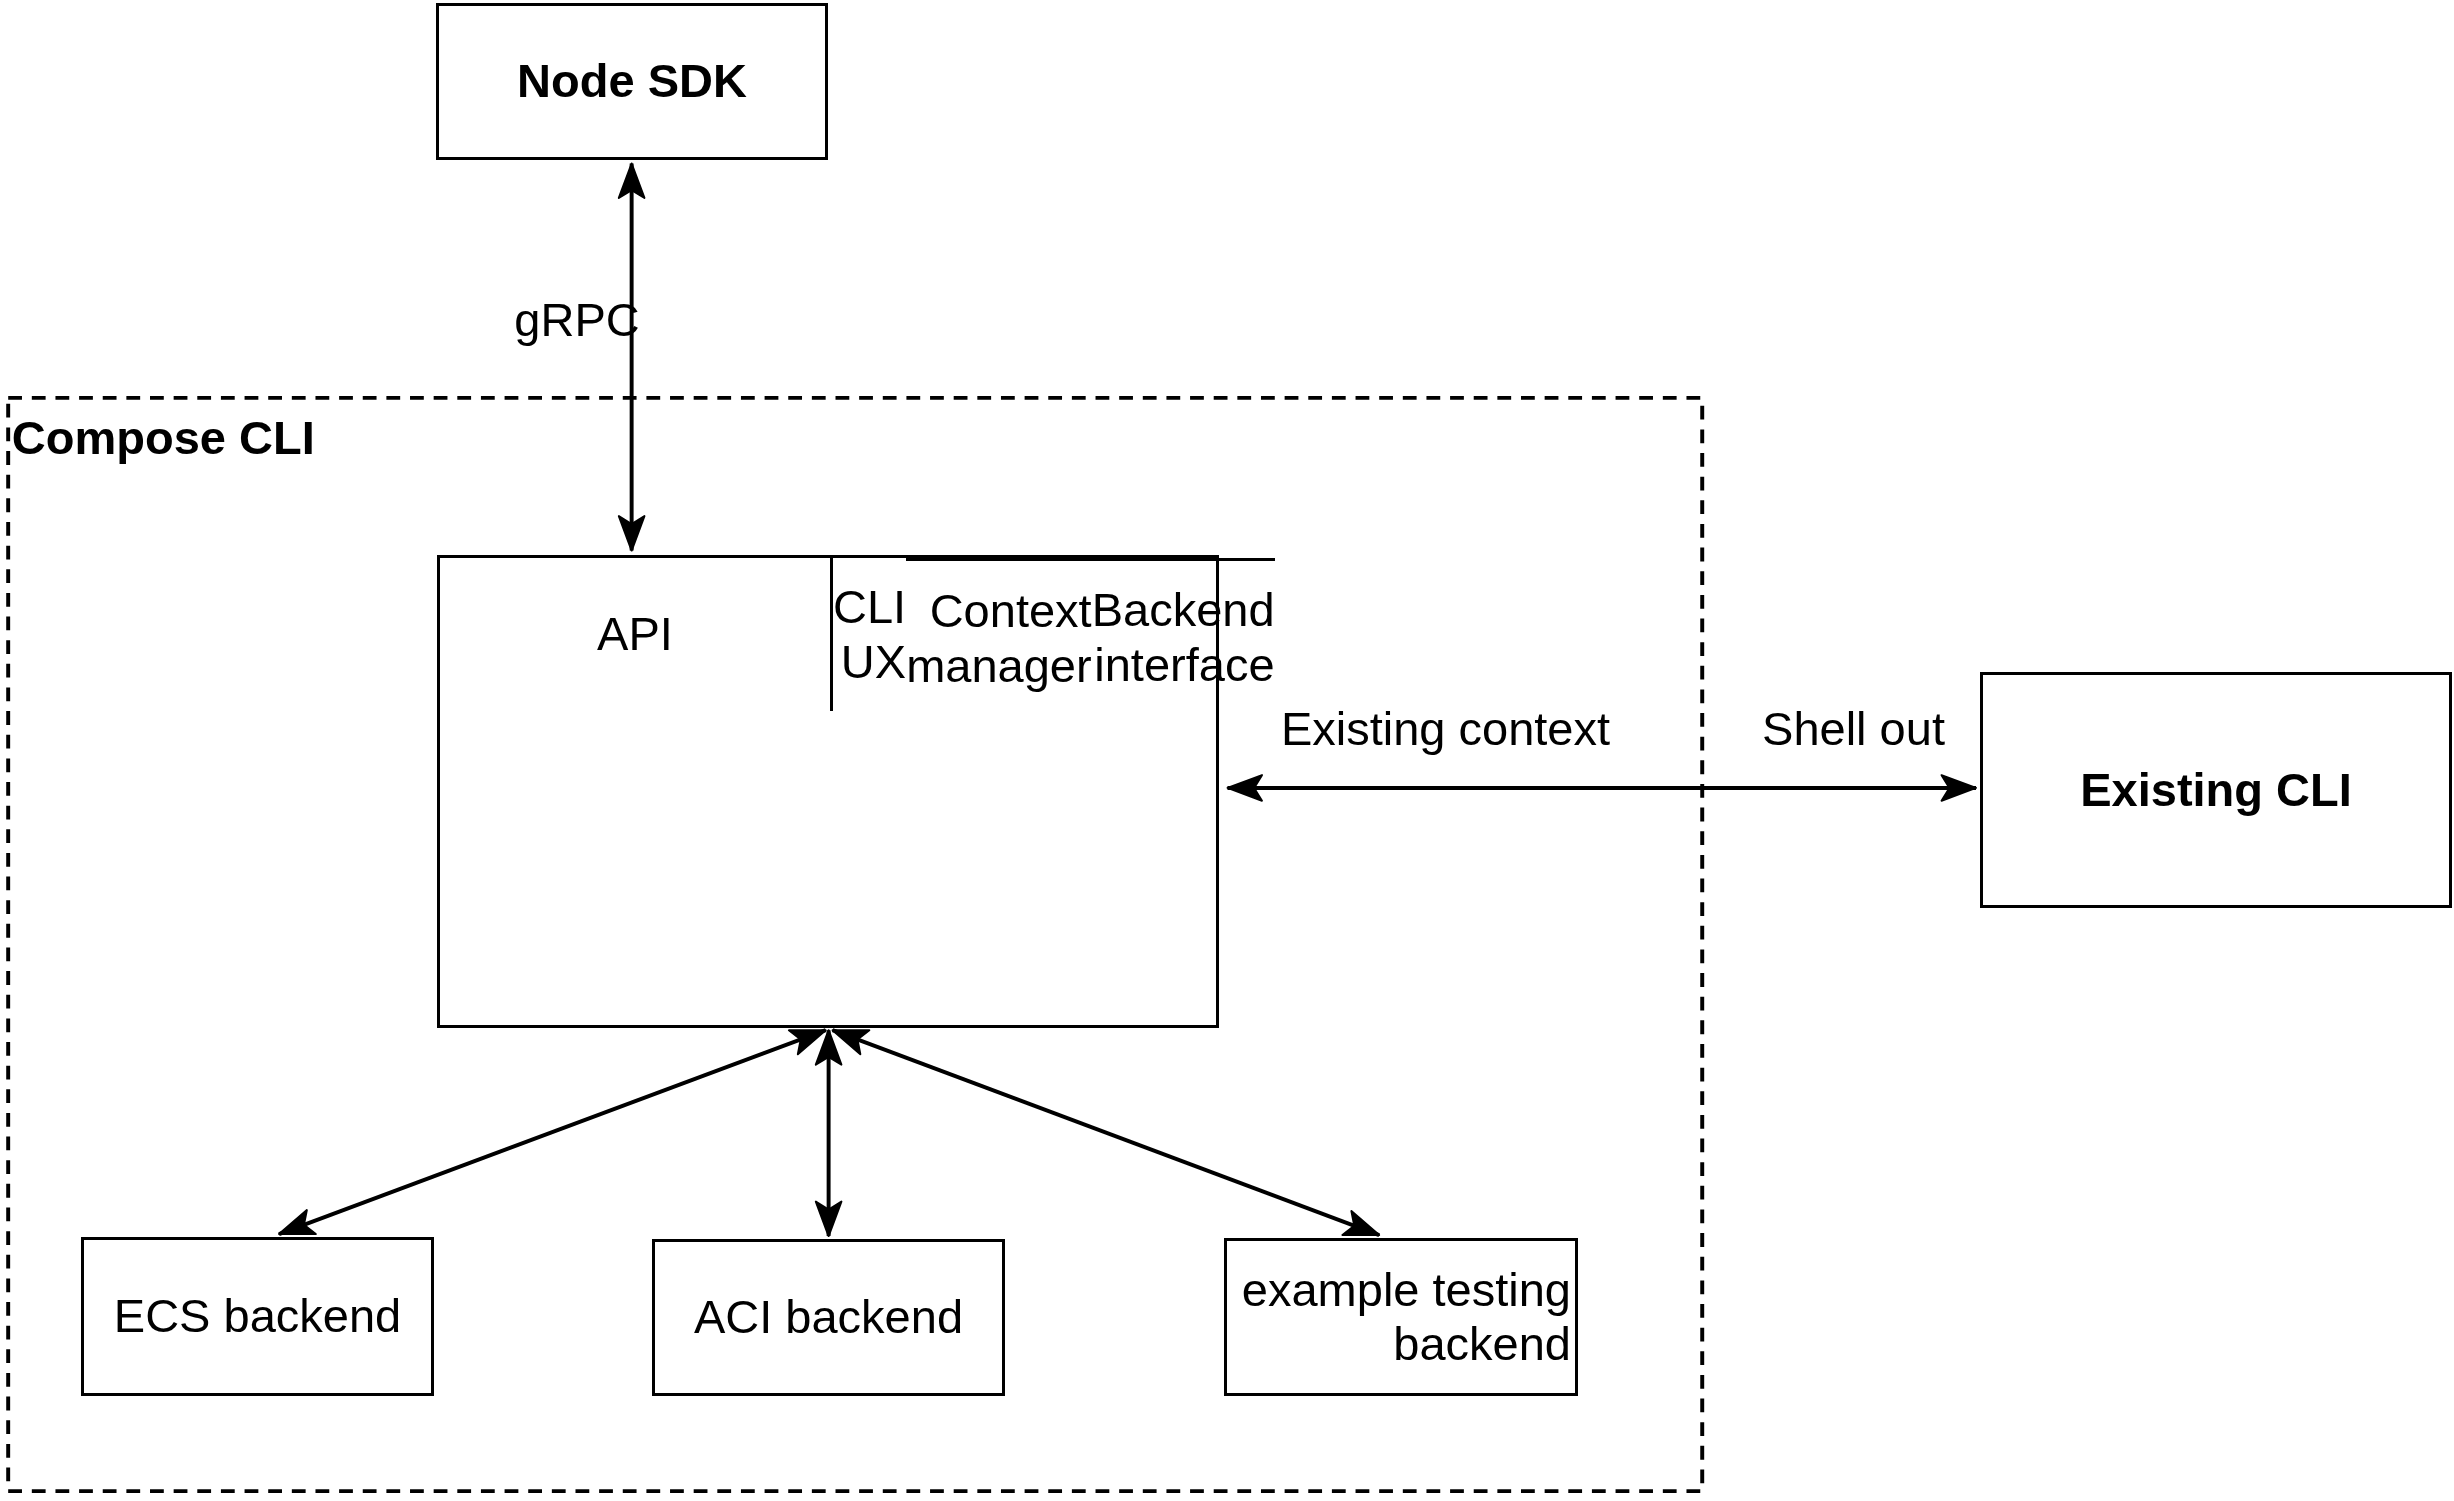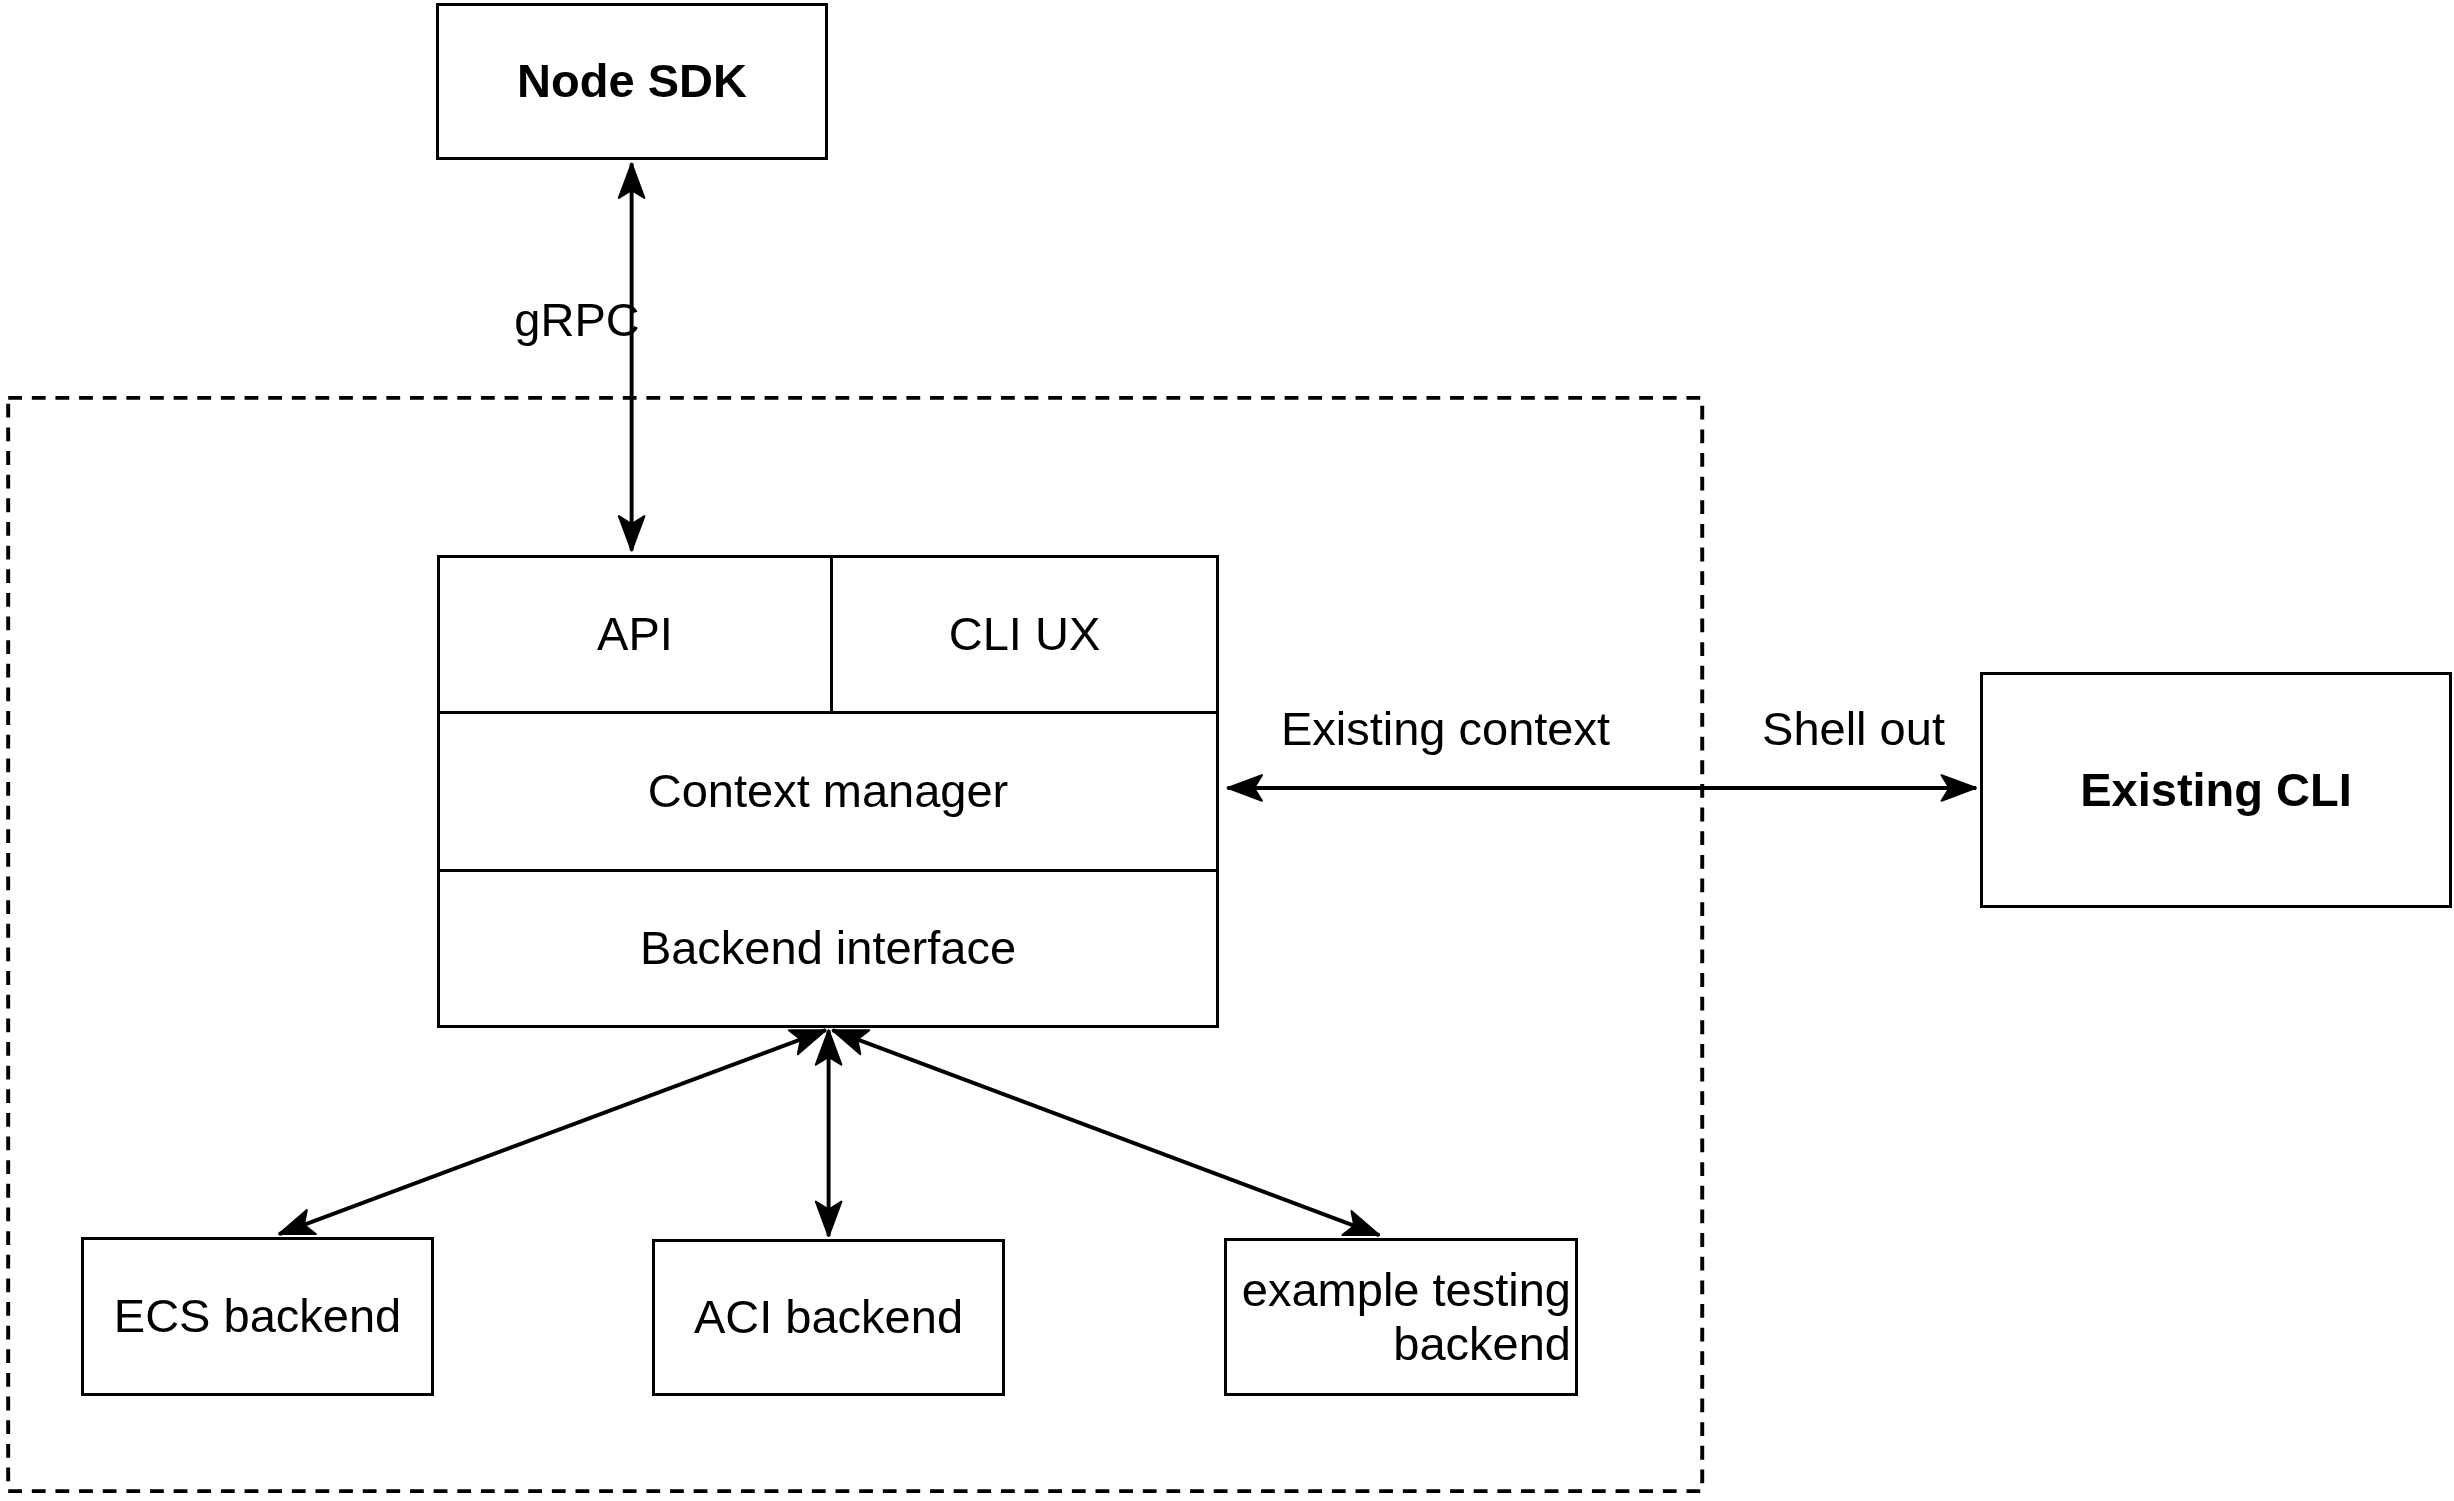--- a/index.html
+++ b/index.html
@@ -31,21 +31,21 @@
     display: flex;
     align-items: center;
     justify-content: center;
     text-align: right;
     font-size: 47px;
     line-height: 1.15;
   }
   .bold { font-weight: bold; }
   .stack {
     display: flex;
-    flex-direction: column;
+    flex-direction: row;
     align-items: stretch;
     justify-content: flex-start;
     padding: 0;
   }
   .stack .row {
     box-sizing: border-box;
     display: flex;
     align-items: stretch;
     justify-content: center;
   }
@@ -93,20 +93,21 @@
 
     <line x1="1246" y1="800" x2="2006" y2="800" stroke="#000000" stroke-width="4" marker-start="url(#arrowhead)" marker-end="url(#arrowhead)"></line>
 
     <line x1="838" y1="1046" x2="283" y2="1253" stroke="#000000" stroke-width="4" marker-start="url(#arrowhead)" marker-end="url(#arrowhead)"></line>
 
     <line x1="841" y1="1046" x2="841" y2="1255" stroke="#000000" stroke-width="4" marker-start="url(#arrowhead)" marker-end="url(#arrowhead)"></line>
 
     <line x1="845" y1="1046" x2="1400" y2="1254" stroke="#000000" stroke-width="4" marker-start="url(#arrowhead)" marker-end="url(#arrowhead)"></line>
   </svg>
 
+  <div class="container-label">Compose CLI</div>
 
   <div class="box bold" style="left:436px; top:3px; width:392px; height:157px;">
     <span>Node SDK</span>
   </div>
 
   <div class="edge-label" style="left:487px; top:292px; width:138px; text-align:center;">gRPC</div>
 
   <div class="box stack" style="left:437px; top:555px; width:782px; height:473px;">
     <div class="row" style="height:153px;">
       <div class="cell" style="width:393px; border-right:3.9px solid #000000;">

